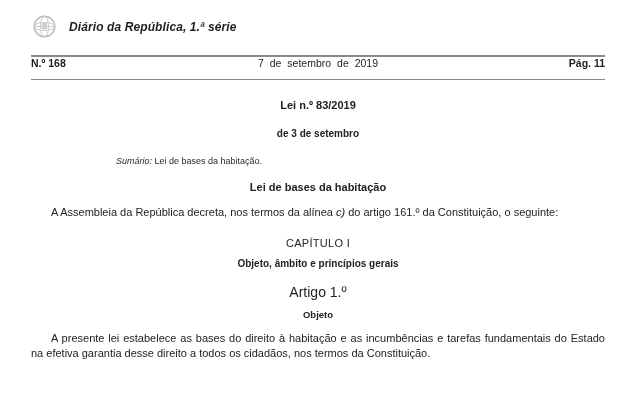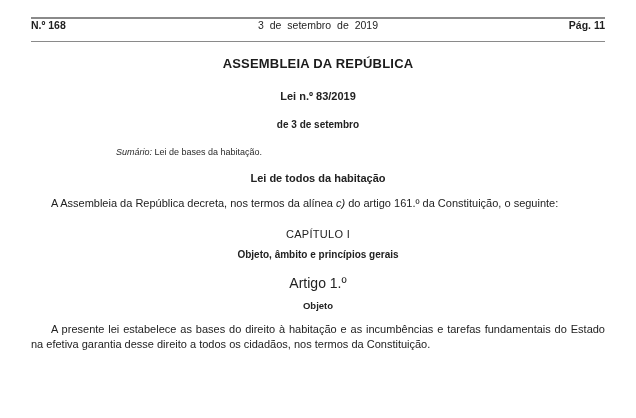--- a/index.html
+++ b/index.html
@@ -60,41 +60,50 @@
   .chapter-title  { margin-top: 9px;  text-align: center; font-weight: bold; font-size: 10px; }
   .article-number { margin-top: 15px; text-align: center; font-size: 14px; }
   .article-title  { margin-top: 9px;  text-align: center; font-weight: bold; font-size: 9.5px; }
   p.para.last { margin-top: 11px; }
 </style>
 </head>
 <body>
 
 <div class="page">
 
+  <header class="masthead">
+    <svg class="logo" viewBox="0 0 24 24" fill="none" xmlns="http://www.w3.org/2000/svg">
+      <circle cx="12" cy="12" r="10.7" stroke="#bdbdbd" stroke-width="1.6"></circle>
+      <ellipse cx="12" cy="12" rx="10.7" ry="4.2" stroke="#c9c9c9" stroke-width="1"></ellipse>
+      <ellipse cx="12" cy="12" rx="4.2" ry="10.7" stroke="#c9c9c9" stroke-width="1"></ellipse>
+      <line x1="1.3" y1="12" x2="22.7" y2="12" stroke="#c9c9c9" stroke-width="1"></line>
+      <rect x="9.3" y="8.4" width="5.4" height="6.4" rx="1" fill="#cfcfcf"></rect>
+    </svg>
+    <span class="masthead-title">Diário da República, 1.ª série</span>
+  </header>
 
   <div class="rule-top"></div>
 
   <div class="issue-row">
     <span class="issue-number">N.º 168</span>
-    <span class="issue-date">3 de setembro de 2019</span>
+    <span class="issue-date">7 de setembro de 2019</span>
     <span class="page-number">Pág. 11</span>
   </div>
 
   <div class="rule-bottom"></div>
 
   <main>
-    <div class="institution">ASSEMBLEIA DA REPÚBLICA</div>
 
     <div class="law-number">Lei n.º 83/2019</div>
 
     <div class="law-date">de 3 de setembro</div>
 
     <div class="summary"><span class="italic">Sumário:</span><span> Lei de bases da habitação.</span></div>
 
-    <div class="law-title">Lei de todos da habitação</div>
+    <div class="law-title">Lei de bases da habitação</div>
 
     <p class="para"><span>A Assembleia da República decreta, nos termos da alínea </span><span class="italic">c)</span><span> do artigo 161.º da Constituição, o seguinte:</span></p>
 
     <div class="chapter-number">CAPÍTULO I</div>
 
     <div class="chapter-title">Objeto, âmbito e princípios gerais</div>
 
     <div class="article-number">Artigo 1.º</div>
 
     <div class="article-title">Objeto</div>

